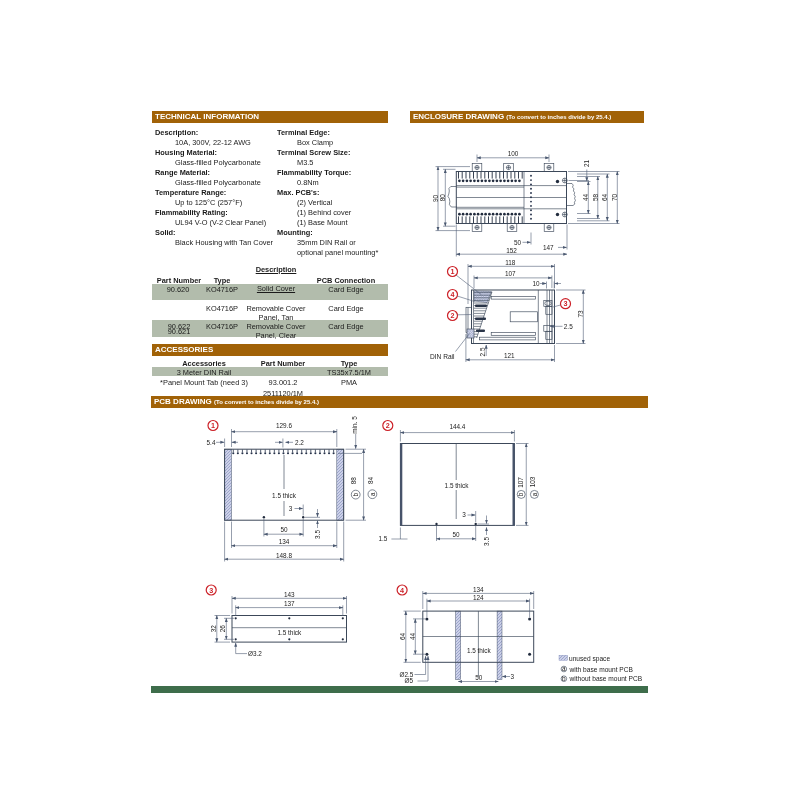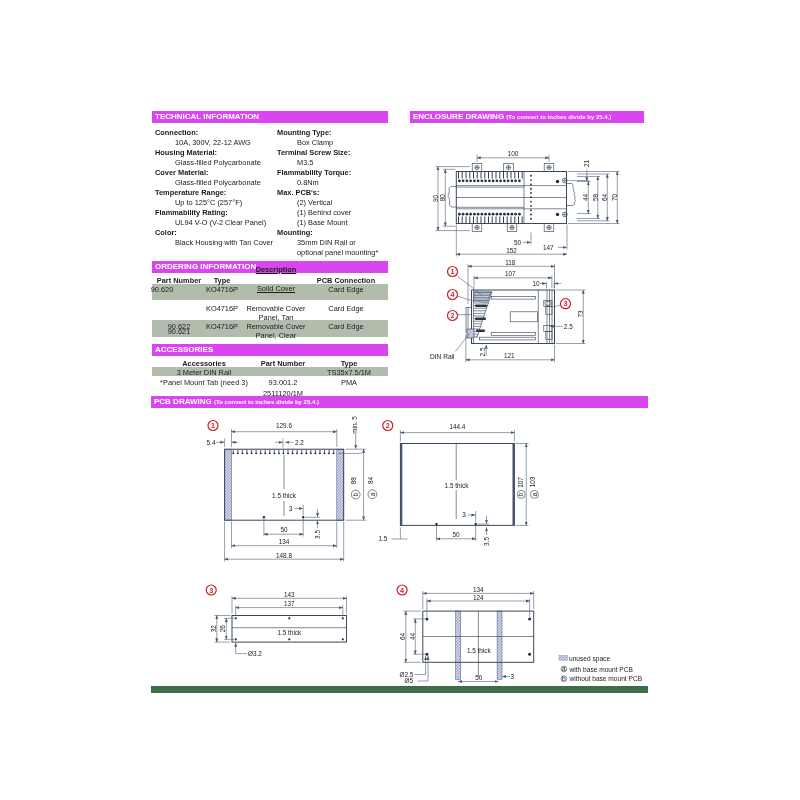--- a/index.html
+++ b/index.html
@@ -1,75 +1,74 @@
 <!DOCTYPE html>
 <html><head>
 <meta charset="utf-8">
 <style>
   html,body{margin:0;padding:0;background:#fff;}
   #page{position:relative;width:800px;height:800px;background:#fff;overflow:hidden;
         font-family:"Liberation Sans",sans-serif;color:#1a1a1a;}
-  .bar{position:absolute;height:11.5px;background:#d946ef;color:#fff;
+  .bar{position:absolute;height:11.5px;background:#a16207;color:#fff;
        font-weight:bold;font-size:8px;line-height:11.5px;padding-left:3px;box-sizing:border-box;}
   .bar .sm{font-size:6px;font-weight:bold;}
   .lbl{font-weight:bold;}
   .tcol{position:absolute;font-size:7.4px;line-height:10px;white-space:nowrap;}
   .ind{padding-left:8px;margin-left:12px;}
   .band{background:#b2bcac;}
   .cc{position:absolute;transform:translateX(-50%);white-space:nowrap;line-height:9px;}
   .b{font-weight:bold;}
 </style>
 </head>
 <body>
 <div id="page">
 
   <div class="bar" style="left:152px;top:111px;width:236px;">TECHNICAL INFORMATION</div>
 
   <div class="tcol" style="left:155px;top:128px;">
-    <div class="lbl">Connection:</div>
+    <div class="lbl">Description:</div>
     <div class="ind">10A, 300V, 22-12 AWG</div>
     <div class="lbl">Housing Material:</div>
     <div class="ind">Glass-filled Polycarbonate</div>
-    <div class="lbl">Cover Material:</div>
+    <div class="lbl">Range Material:</div>
     <div class="ind">Glass-filled Polycarbonate</div>
     <div class="lbl">Temperature Range:</div>
     <div class="ind">Up to 125°C (257°F)</div>
     <div class="lbl">Flammability Rating:</div>
     <div class="ind">UL94 V-O (V-2 Clear Panel)</div>
-    <div class="lbl">Color:</div>
+    <div class="lbl">Solid:</div>
     <div class="ind">Black Housing with Tan Cover</div>
   </div>
 
   <div class="tcol" style="left:277px;top:128px;">
-    <div class="lbl">Mounting Type:</div>
+    <div class="lbl">Terminal Edge:</div>
     <div class="ind">Box Clamp</div>
     <div class="lbl">Terminal Screw Size:</div>
     <div class="ind">M3.5</div>
     <div class="lbl">Flammability Torque:</div>
     <div class="ind">0.8Nm</div>
     <div class="lbl">Max. PCB's:</div>
     <div class="ind">(2) Vertical</div>
     <div class="ind">(1) Behind cover</div>
     <div class="ind">(1) Base Mount</div>
     <div class="lbl">Mounting:</div>
     <div class="ind">35mm DIN Rail or</div>
     <div class="ind">optional panel mounting*</div>
   </div>
 
-  <div class="bar" style="left:152px;top:261px;width:236px;">ORDERING INFORMATION</div>
 
   <div style="position:absolute;left:0;top:0;font-size:7.4px;">
     <div class="band" style="position:absolute;left:152px;top:284px;width:236px;height:16px;"></div>
     <div class="band" style="position:absolute;left:152px;top:319.5px;width:236px;height:17.5px;"></div>
     <div class="cc b" style="left:179px;top:275.5px;">Part Number</div>
     <div class="cc b" style="left:222px;top:275.5px;">Type</div>
     <div class="cc b" style="left:276px;top:265px;text-decoration:underline;">Description</div>
     <div class="cc b" style="left:346px;top:275.5px;">PCB Connection</div>
 
-    <div class="cc" style="left:162px;top:284.5px;">90.620</div>
+    <div class="cc" style="left:178px;top:284.5px;">90.620</div>
     <div class="cc" style="left:222px;top:284.5px;">KO4716P</div>
     <div class="cc" style="left:276px;top:284px;text-decoration:underline;">Solid Cover</div>
     <div class="cc" style="left:346px;top:284.5px;">Card Edge</div>
 
     <div class="cc" style="left:179px;top:303.5px;margin-top:23px;">90.621</div>
     <div class="cc" style="left:222px;top:303.5px;">KO4716P</div>
     <div class="cc" style="left:276px;top:303.5px;text-align:center;">Removable Cover<br>Panel, Tan</div>
     <div class="cc" style="left:346px;top:303.5px;">Card Edge</div>
 
     <div class="cc" style="left:179px;top:321.5px;">90.622</div>

